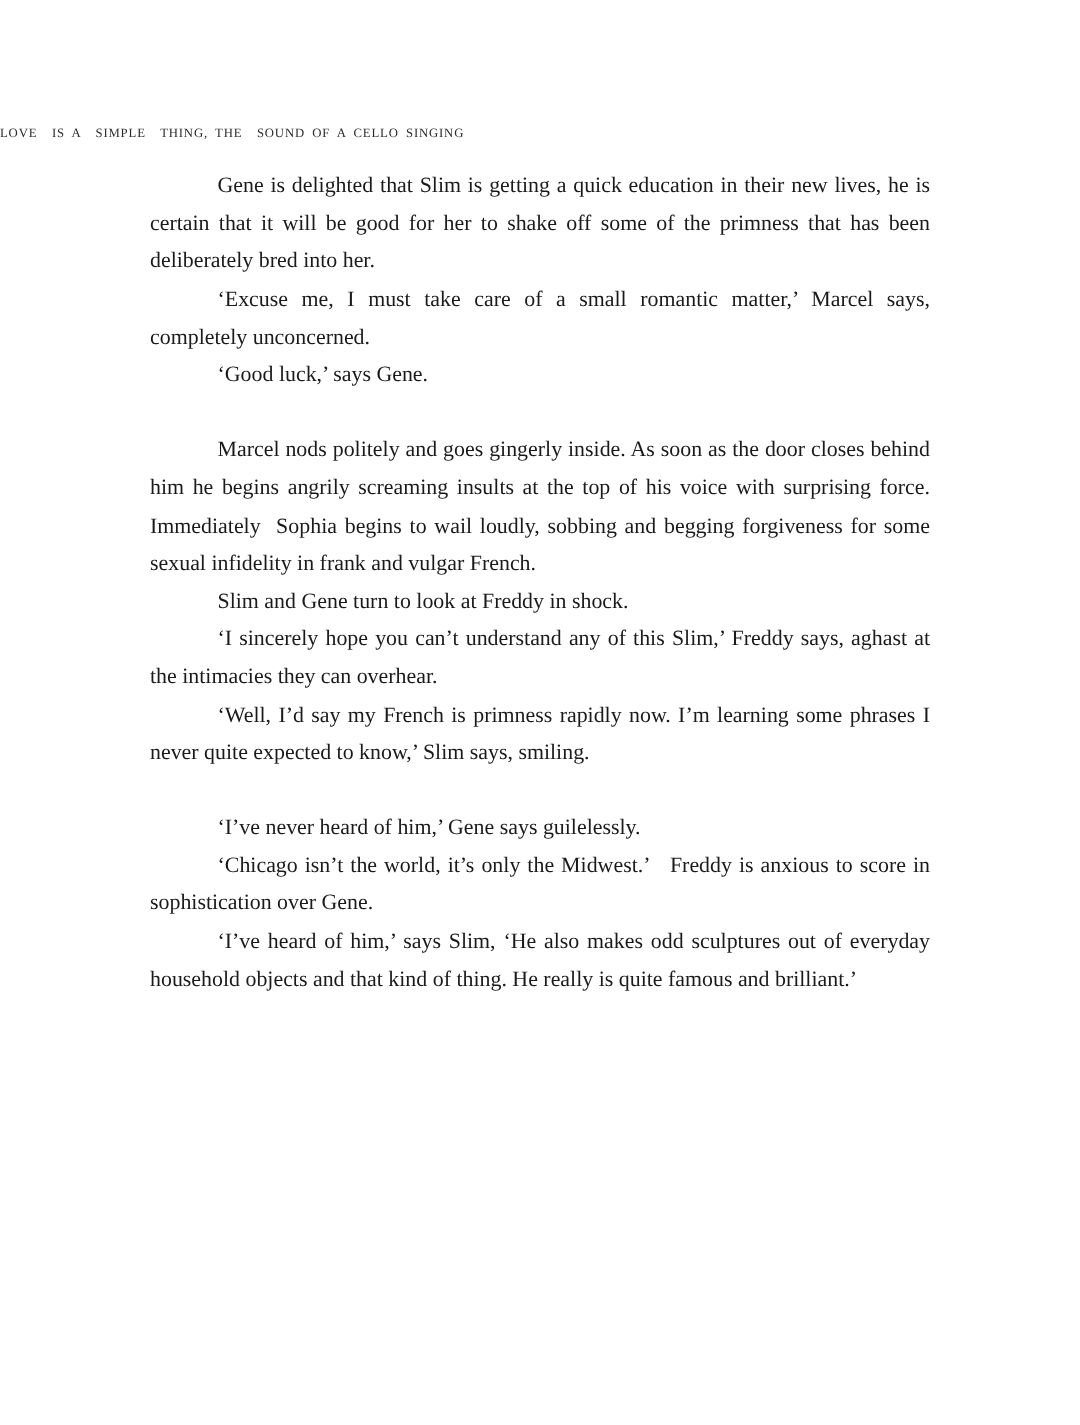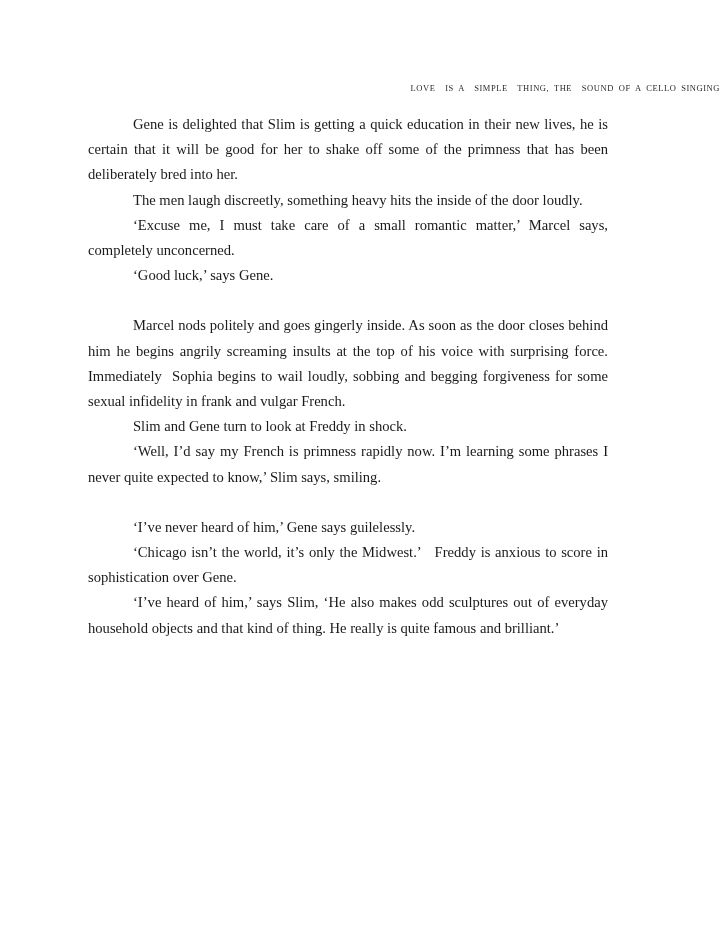--- a/index.html
+++ b/index.html
@@ -14,33 +14,33 @@
     background: #ffffff;
     overflow: hidden;
     font-family: "Liberation Serif", "DejaVu Serif", serif;
     color: #1a1a1a;
   }
   .running-head {
     position: absolute;
     top: 83px;
     left: 0;
     width: 720px;
-    text-align: right;
+    text-align: left;
     font-size: 8.5px;
     letter-spacing: 0.55px;
     word-spacing: 2.2px;
     font-variant: small-caps;
     text-transform: uppercase;
     color: #2b2b2b;
     white-space: pre;
   }
   .body-text {
     position: absolute;
     top: 112px;
-    left: 88px;
+    left: 100px;
     width: 520px;
   }
   .block {
     margin: 0 0 25px 0;
   }
   .block:last-child {
     margin-bottom: 0;
   }
   p.para {
     margin: 0;
@@ -60,28 +60,28 @@
 </head>
 <body>
 
 <div class="page">
 
   <div class="running-head">LOVE  IS A  SIMPLE  THING, THE  SOUND OF A CELLO SINGING</div>
 
   <div class="body-text">
     <div class="block">
       <p class="para last-line-natural">Gene is delighted that Slim is getting a quick education in their new lives, he is certain that it will be good for her to shake off some of the primness that has been deliberately bred into her.</p>
-      <p class="para last-line-natural">The men laugh discreetly, something heavy hits the inside of the door loudly.</p>
       <p class="para last-line-natural">‘Excuse me, I must take care of a small romantic matter,’ Marcel says, completely unconcerned.</p>
       <p class="para last-line-natural">‘Good luck,’ says Gene.</p>
     </div>
 
     <div class="block">
       <p class="para last-line-natural">Marcel nods politely and goes gingerly inside. As soon as the door closes behind him he begins angrily screaming insults at the top of his voice with surprising force. Immediately  Sophia begins to wail loudly, sobbing and begging forgiveness for some sexual infidelity in frank and vulgar French.</p>
       <p class="para last-line-natural">Slim and Gene turn to look at Freddy in shock.</p>
+      <p class="para last-line-natural">‘I sincerely hope you can’t understand any of this Slim,’ Freddy says, aghast at the intimacies they can overhear.</p>
       <p class="para last-line-natural">‘Well, I’d say my French is primness rapidly now. I’m learning some phrases I never quite expected to know,’ Slim says, smiling.</p>
     </div>
 
     <div class="block">
       <p class="para last-line-natural">‘I’ve never heard of him,’ Gene says guilelessly.</p>
       <p class="para last-line-natural">‘Chicago isn’t the world, it’s only the Midwest.’   Freddy is anxious to score in sophistication over Gene.</p>
       <p class="para last-line-natural">‘I’ve heard of him,’ says Slim, ‘He also makes odd sculptures out of everyday household objects and that kind of thing. He really is quite famous and brilliant.’</p>
     </div>
   </div>
 

